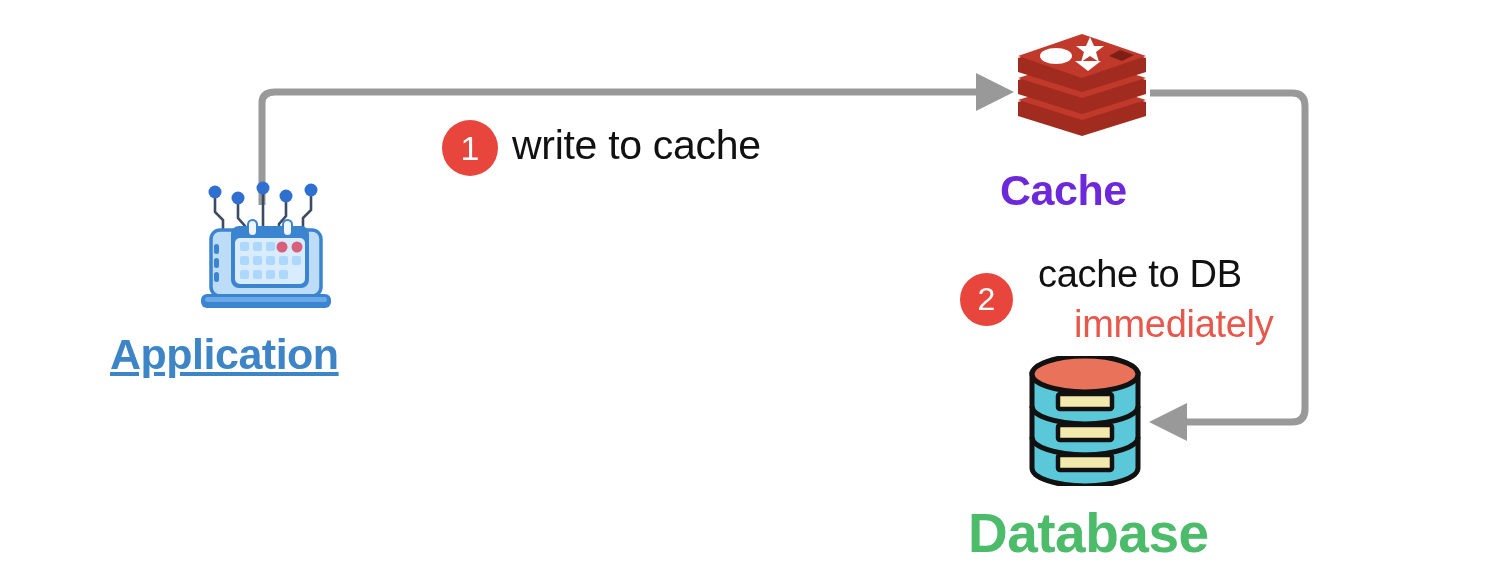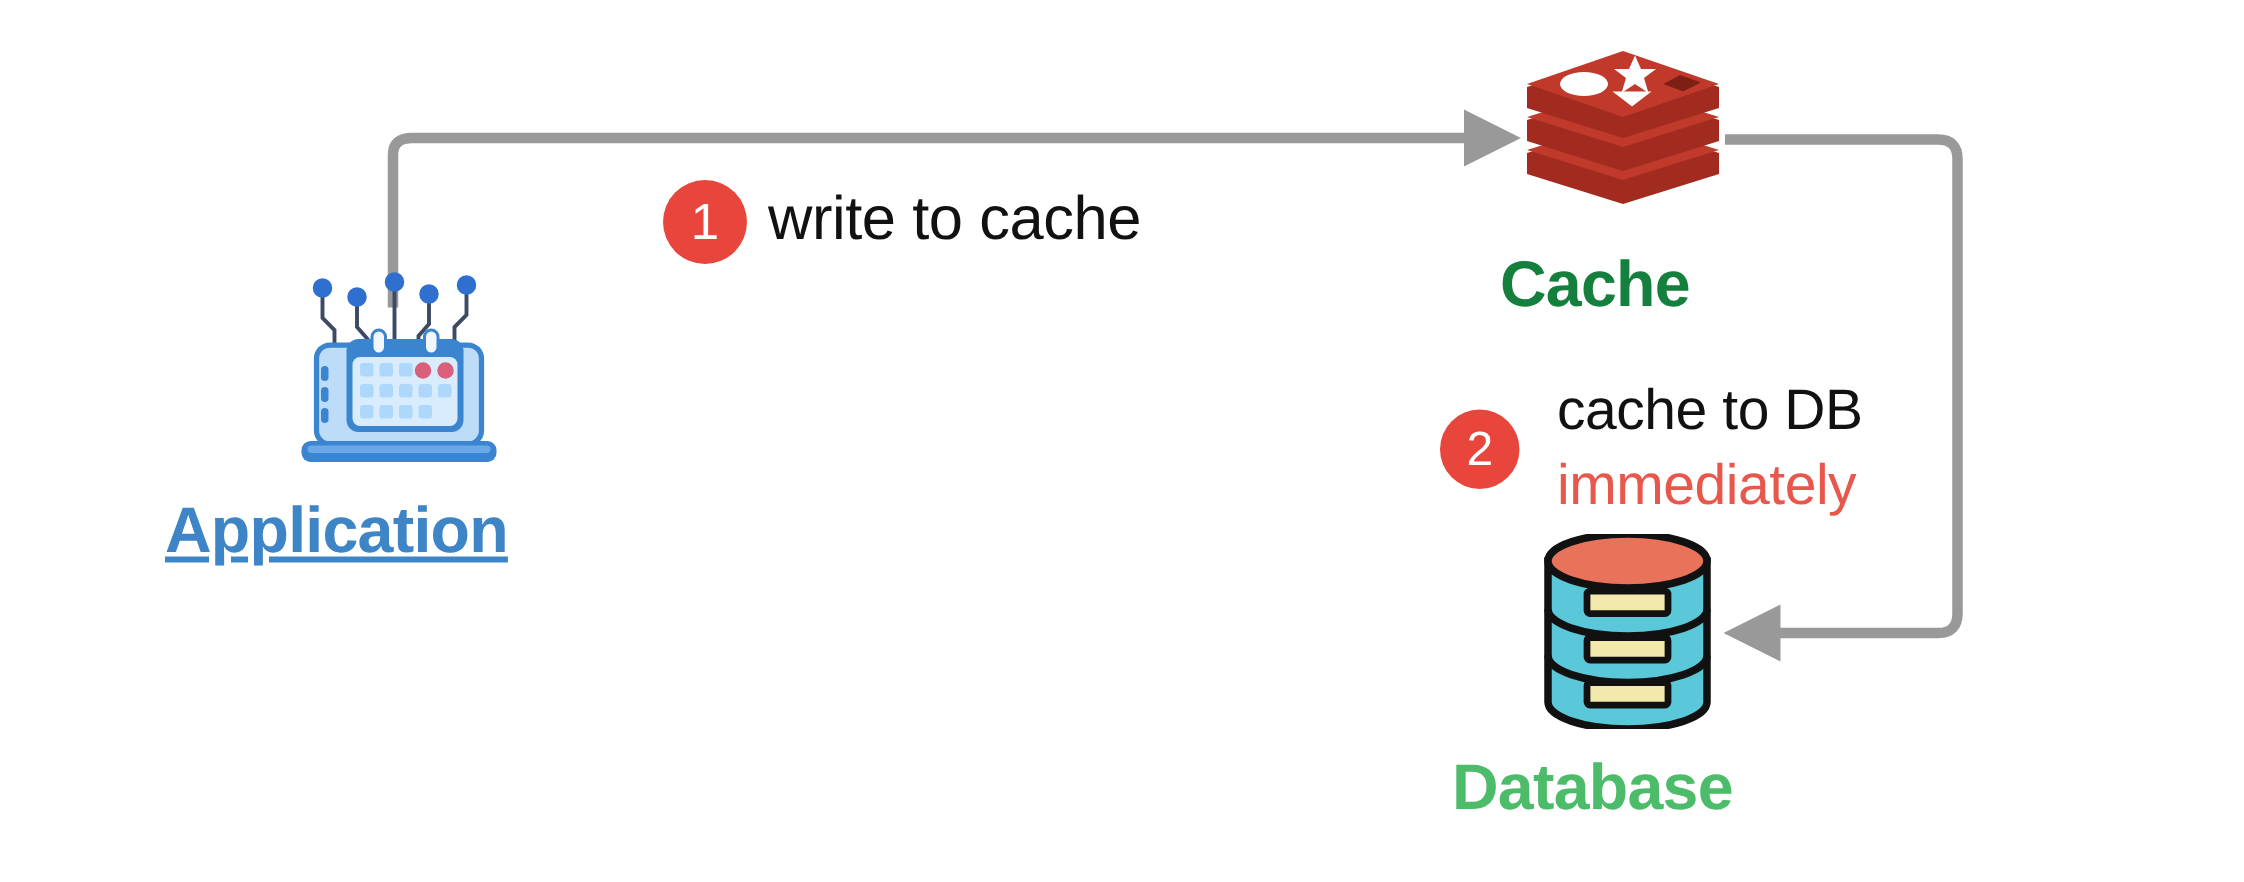--- a/index.html
+++ b/index.html
@@ -39,26 +39,26 @@
     left: 110px;
     top: 330px;
     font-size: 43px;
     color: #3d85c6;
     text-decoration: underline;
   }
   #cache-label {
     left: 1000px;
     top: 166px;
     font-size: 43px;
-    color: #15803d;
+    color: #6d28d9;
   }
   #database-label {
     left: 968px;
     top: 501px;
-    font-size: 43px;
+    font-size: 55px;
     color: #4cbb6a;
   }
 
   
   .step-badge {
     position: absolute;
     border-radius: 50%;
     background: #e8463c;
     color: #ffffff;
     display: flex;
@@ -100,20 +100,21 @@
   #step-2-caption {
     left: 1038px;
     top: 249px;
     font-size: 38px;
     line-height: 50px;
     letter-spacing: -0.3px;
   }
   #step-2-caption-line2 {
     color: #e8574c;
     display: block;
+    margin-left: 36px;
   }
 
   
   #application-icon { left: 193px; top: 178px; width: 146px; height: 140px; }
   #cache-icon       { left: 1012px; top: 24px;  width: 140px; height: 118px; }
   #database-icon    { left: 1024px; top: 356px; width: 122px; height: 130px; }
 </style>
 </head>
 <body>
 

